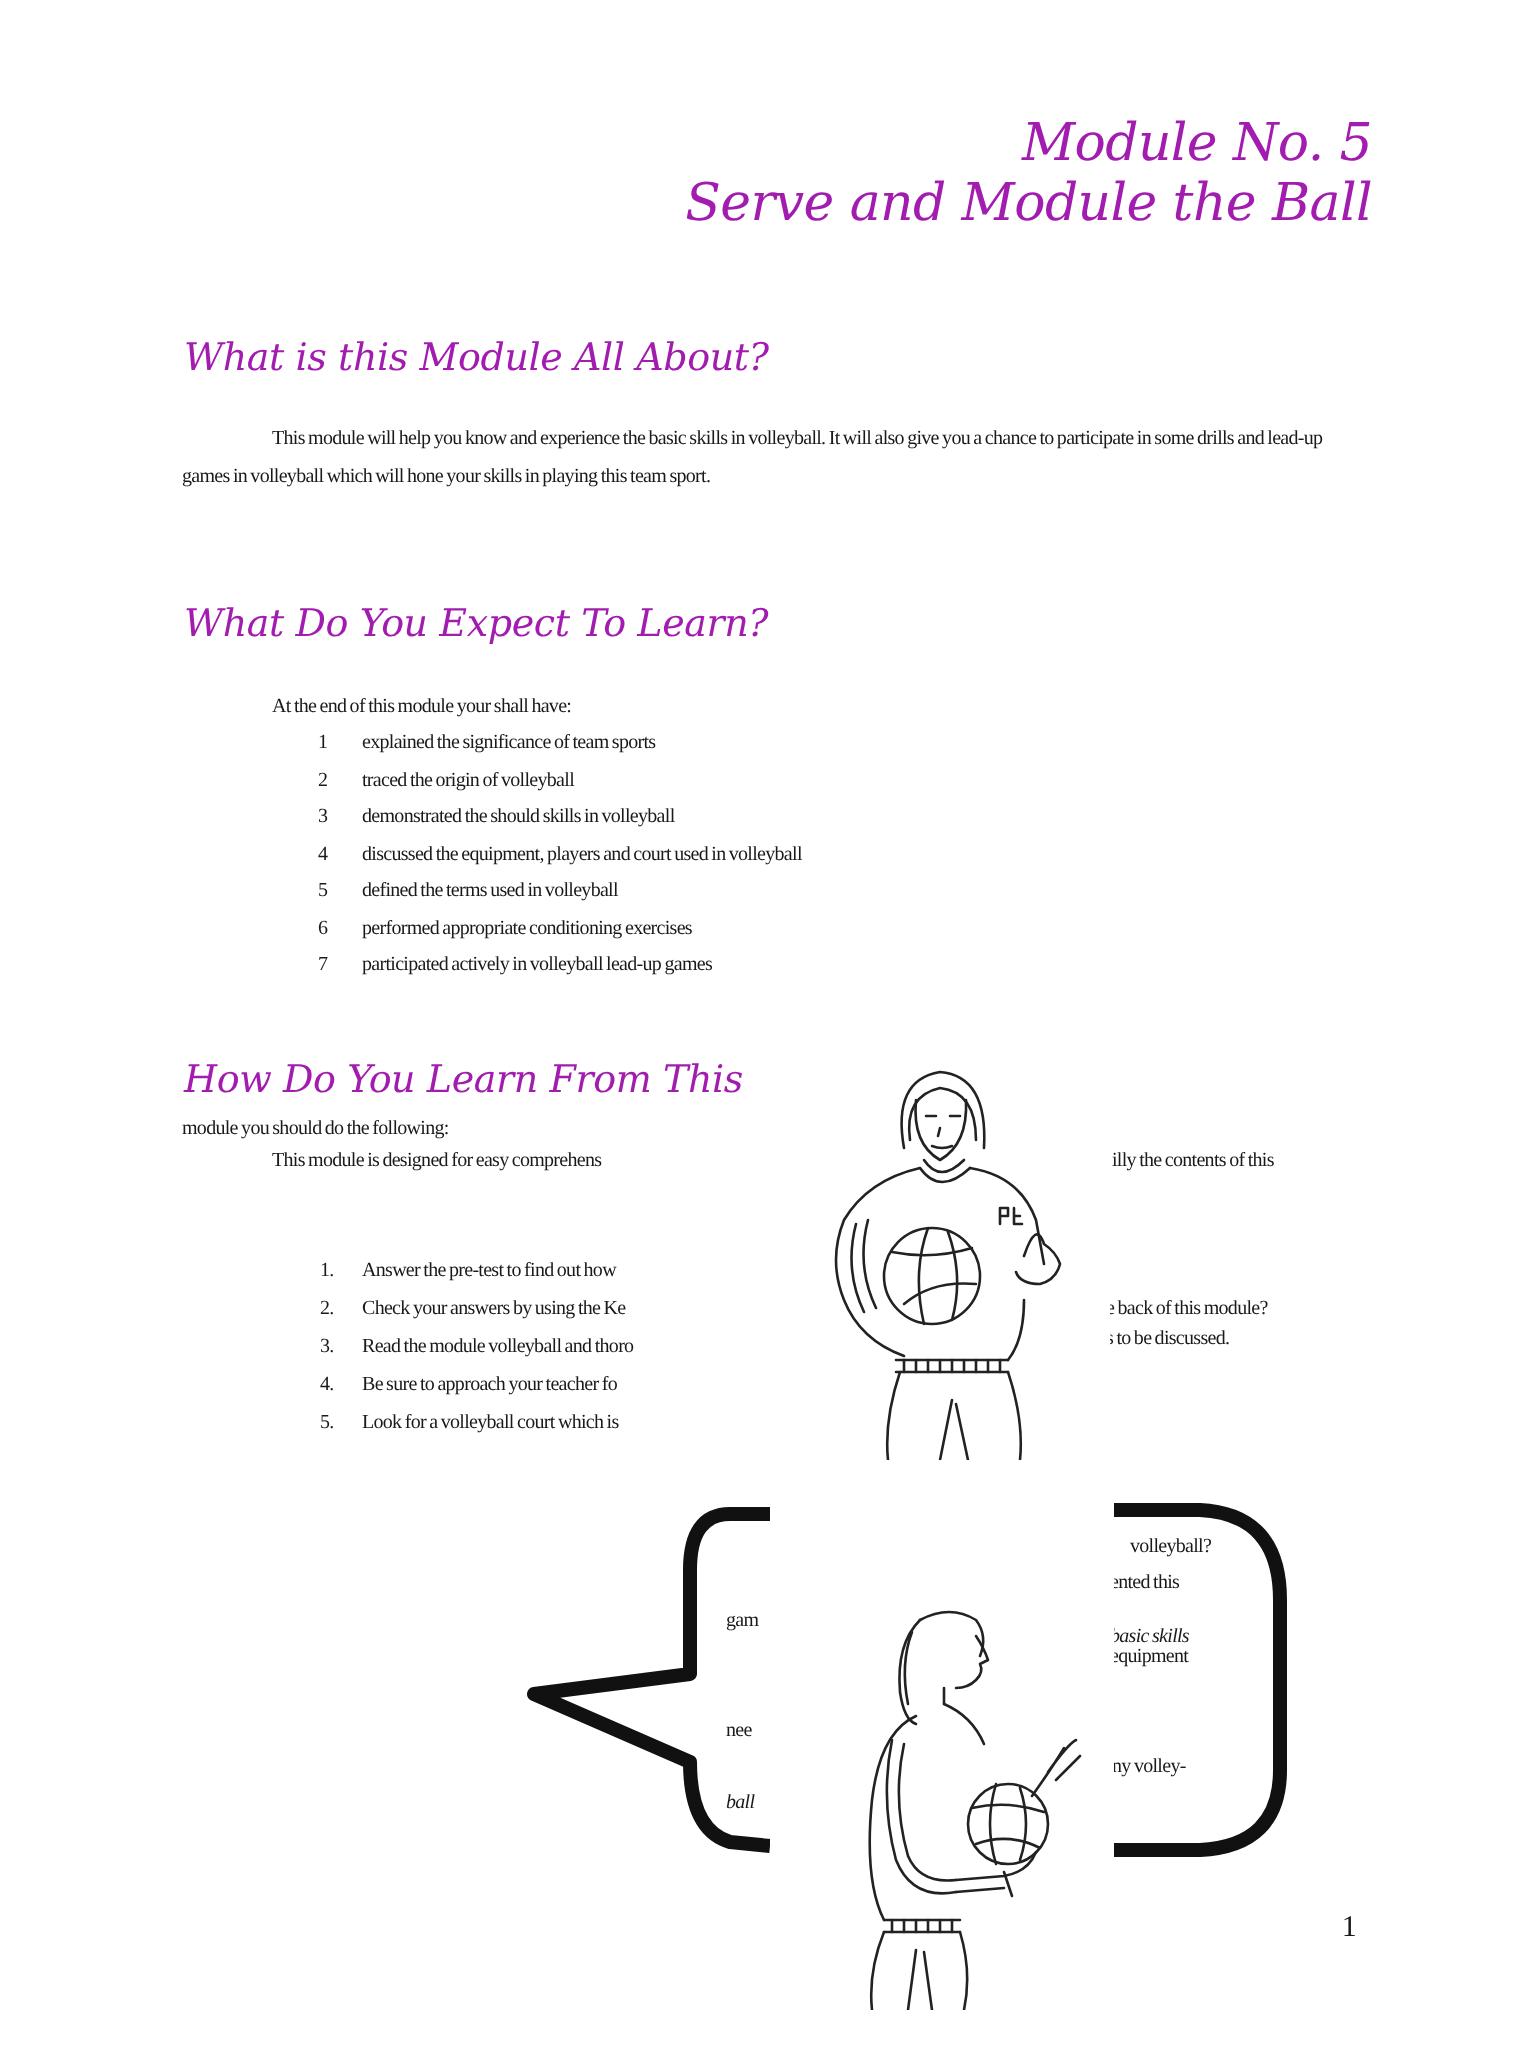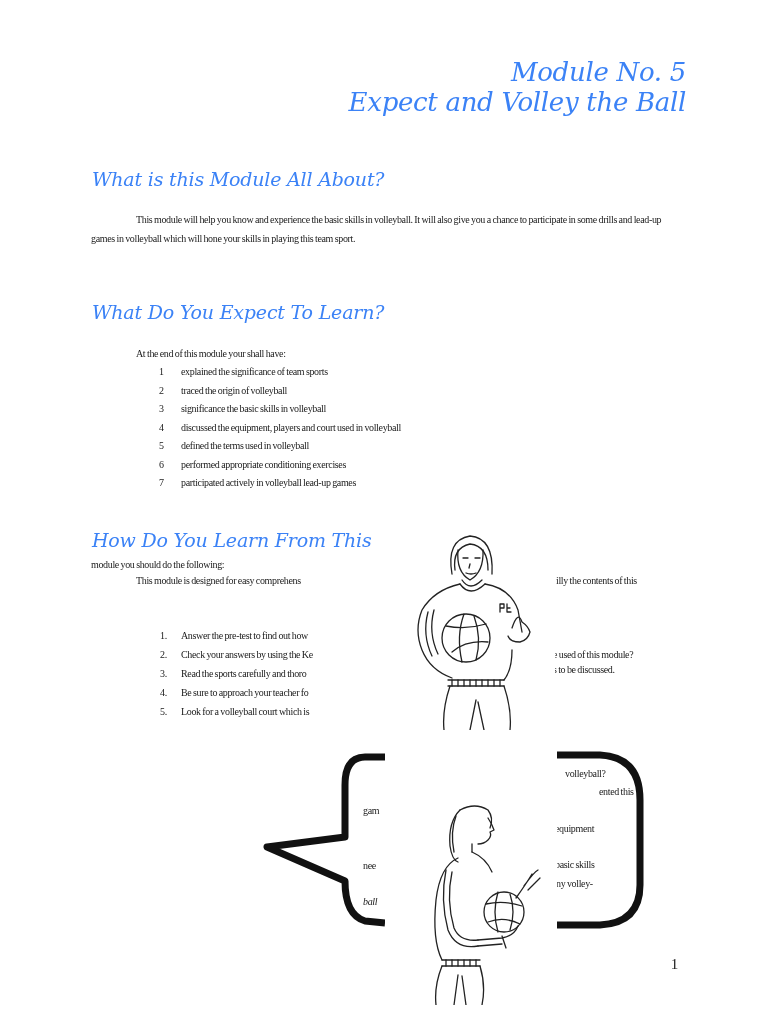--- a/index.html
+++ b/index.html
@@ -1,61 +1,61 @@
 <!DOCTYPE html>
 <html><head>
 <meta charset="utf-8">
 <style>
   html, body { margin: 0; padding: 0; background: #ffffff; }
   body { width: 770px; height: 1024px; position: relative; overflow: hidden;
          font-family: "Liberation Serif", "DejaVu Serif", serif; color: #1a1a1a; }
   .abs { position: absolute; }
-  .script { font-family: "DejaVu Serif", "Liberation Serif", serif; font-style: italic; color: #3b82f6; }
+  .script { font-family: "DejaVu Serif", "Liberation Serif", serif; font-style: italic; color: #a21caf; }
   .title-line { font-size: 26px; line-height: 32px; text-align: right; right: 84px; white-space: nowrap; letter-spacing: -0.3px; }
   .heading { font-size: 19px; left: 92px; white-space: nowrap; letter-spacing: -0.2px; }
   .body { font-size: 10px; line-height: 18.5px; letter-spacing: -0.35px; word-spacing: -0.5px; }
   .para { left: 91px; width: 590px; }
   .para .indent { display: inline-block; width: 45px; }
   .obj-row { position: absolute; left: 136px; height: 18.5px; white-space: nowrap; }
   .obj-num { position: absolute; left: 23px; width: 12px; text-align: left; }
   .obj-text { position: absolute; left: 45px; }
   .step-row { position: absolute; height: 19px; white-space: nowrap; }
   .step-num { position: absolute; left: 0; }
   .step-text { position: absolute; left: 21px; }
   .mask { background: #ffffff; }
   .fragment { position: absolute; white-space: nowrap; }
   .page-number { font-size: 15px; right: 92px; top: 955px; }
   svg { display: block; }
 </style>
 </head>
 <body>
 
 <div class="abs script title-line" style="top:56px;">Module No. 5</div>
-<div class="abs script title-line" style="top:86px;">Expect and Volley the Ball</div>
+<div class="abs script title-line" style="top:86px;">Serve and Module the Ball</div>
 
 <div class="abs script heading" style="top:168px;">What is this Module All About?</div>
 <div class="abs body para" style="top:211px;">
   <span class="indent"></span><span>This module will help you know and experience the basic skills in volleyball. It will also give you a chance to participate in some drills and lead-up games in volleyball which will hone your skills in playing this team sport.</span>
 </div>
 
 <div class="abs script heading" style="top:301px;">What Do You Expect To Learn?</div>
 <div class="abs body" style="left:136px; top:345px; white-space:nowrap;">At the end of this module your shall have:</div>
 
 <div class="body">
   <div class="obj-row" style="top:363px;">
     <span class="obj-num">1</span>
     <span class="obj-text">explained the significance of team sports</span>
   </div>
   <div class="obj-row" style="top:381.5px;">
     <span class="obj-num">2</span>
     <span class="obj-text">traced the origin of volleyball</span>
   </div>
   <div class="obj-row" style="top:400px;">
     <span class="obj-num">3</span>
-    <span class="obj-text">significance the basic skills in volleyball</span>
+    <span class="obj-text">demonstrated the should skills in volleyball</span>
   </div>
   <div class="obj-row" style="top:418.5px;">
     <span class="obj-num">4</span>
     <span class="obj-text">discussed the equipment, players and court used in volleyball</span>
   </div>
   <div class="obj-row" style="top:437px;">
     <span class="obj-num">5</span>
     <span class="obj-text">defined the terms used in volleyball</span>
   </div>
   <div class="obj-row" style="top:455.5px;">
@@ -78,51 +78,51 @@
   <div class="step-row" style="left:160px; top:627px;">
     <span class="step-num">1.</span>
     <span class="step-text">Answer the pre-test to find out how</span>
   </div>
   <div class="step-row" style="left:160px; top:646px;">
     <span class="step-num">2.</span>
     <span class="step-text">Check your answers by using the Ke</span>
   </div>
   <div class="step-row" style="left:160px; top:665px;">
     <span class="step-num">3.</span>
-    <span class="step-text">Read the sports carefully and thoro</span>
+    <span class="step-text">Read the module volleyball and thoro</span>
   </div>
   <div class="step-row" style="left:160px; top:684px;">
     <span class="step-num">4.</span>
     <span class="step-text">Be sure to approach your teacher fo</span>
   </div>
   <div class="step-row" style="left:160px; top:703px;">
     <span class="step-num">5.</span>
     <span class="step-text">Look for a volleyball court which is</span>
   </div>
   <div class="abs" style="left:553px; top:627px; white-space:nowrap;margin-top:34px;">s to be discussed.</div>
-  <div class="abs" style="left:553px; top:646px; white-space:nowrap;">e used of this module?</div>
+  <div class="abs" style="left:553px; top:646px; white-space:nowrap;">e back of this module?</div>
 </div>
 
 <svg class="abs" style="left:255px; top:745px;" width="400" height="195" viewBox="0 0 400 195">
 
   <path d="M130 12 L110 12 Q90 12 90 40 L90 92 L12 102 L90 136 Q90 170 110 176 L130 178" fill="none" stroke="#111" stroke-width="7" stroke-linejoin="round" stroke-linecap="butt"></path>
 
   <path d="M302 10 L345 10 Q385 12 385 55 L385 140 Q385 178 345 180 L302 180" fill="none" stroke="#111" stroke-width="7" stroke-linejoin="round" stroke-linecap="butt"></path>
 </svg>
 
 <div class="body">
   <span class="fragment" style="left:363px; top:802px;">gam</span>
   <span class="fragment" style="left:363px; top:839px;margin-left:28px;">use</span>
   <span class="fragment" style="left:363px; top:857px;font-family:Liberation Serif, serif;">nee</span>
   <span class="fragment" style="left:363px; top:893px;font-style:italic;">ball</span>
 
   <span class="fragment" style="left:565px; top:765px;">volleyball?</span>
-  <span class="fragment" style="left:555px; top:783px;margin-left:44px;">ented this</span>
+  <span class="fragment" style="left:555px; top:783px;">ented this</span>
   <span class="fragment" style="left:555px; top:820px;">equipment</span>
-  <span class="fragment" style="left:555px; top:856px;">basic skills</span>
+  <span class="fragment" style="left:555px; top:810px;font-style:italic;">basic skills</span>
   <span class="fragment" style="left:556px; top:875px;">ny volley-</span>
 </div>
 
 <div class="abs mask" style="left:385px; top:522px; width:170px; height:228px;"></div>
 <div class="abs mask" style="left:385px; top:740px; width:172px; height:270px;"></div>
 
 <svg class="abs" style="left:400px; top:530px;" width="145" height="200" viewBox="0 0 145 200">
   <g fill="none" stroke="#222" stroke-width="1.3" stroke-linecap="round" stroke-linejoin="round">
 
     <path d="M52 44 Q46 10 70 6 Q94 8 92 44"></path>

